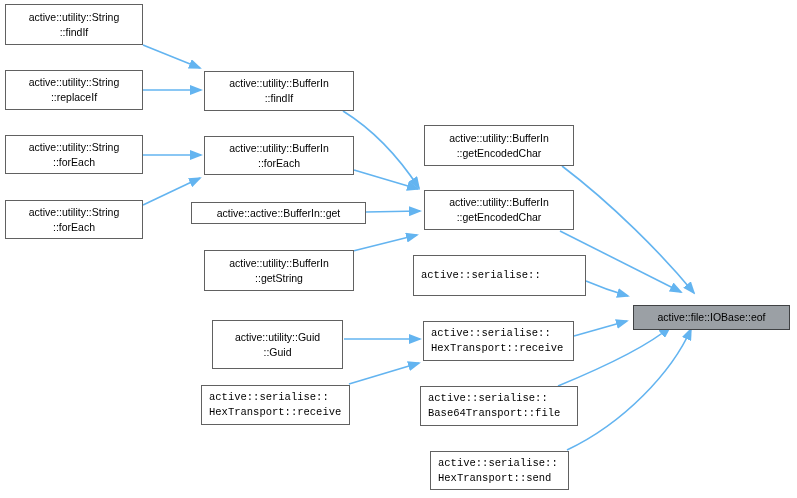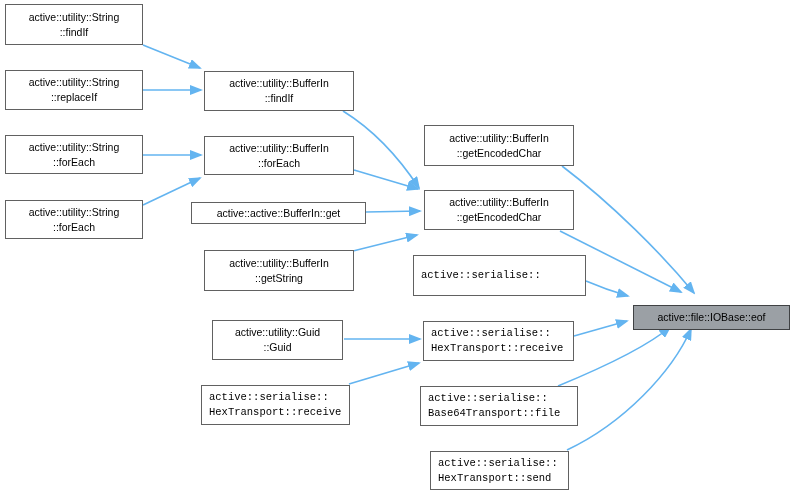--- a/index.html
+++ b/index.html
@@ -97,21 +97,21 @@
         <span>active::utility::BufferIn</span>
         <span>::forEach</span>
       </div>
       <div class="node" style="left: 191px; top: 202px; width: 175px; height: 22px;">
         <span>active::active::BufferIn::get</span>
       </div>
       <div class="node" style="left: 204px; top: 250px; width: 150px; height: 41px;">
         <span>active::utility::BufferIn</span>
         <span>::getString</span>
       </div>
-      <div class="node" style="left: 212px; top: 320px; width: 131px; height: 40px;">
+      <div class="node" style="left: 212px; top: 320px; width: 131px; height: 49px;">
         <span>active::utility::Guid</span>
         <span>::Guid</span>
       </div>
       <div class="node left" style="left: 201px; top: 385px; width: 149px; height: 40px;">
         <span>active::serialise::</span>
         <span>HexTransport::receive</span>
       </div>
       <div class="node" style="left: 424px; top: 125px; width: 150px; height: 41px;">
         <span>active::utility::BufferIn</span>
         <span>::getEncodedChar</span>

